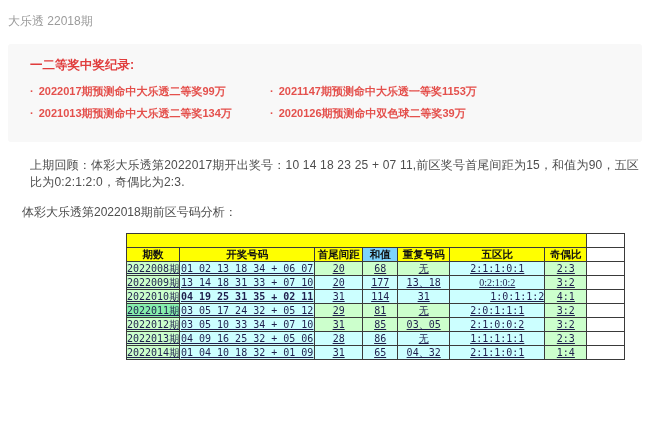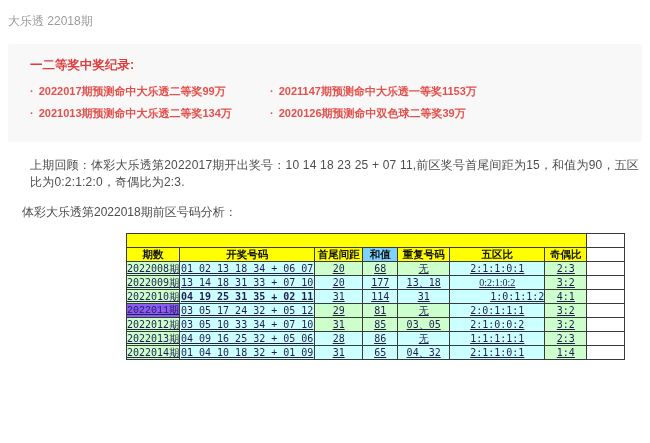--- a/index.html
+++ b/index.html
@@ -107,21 +107,21 @@
           <td style="background: rgb(204, 255, 204);"><span class="cellv" style="color: rgb(31, 31, 77);">2022010期</span></td>
           <td style="background: rgb(204, 255, 255);"><span class="cellv" style="color: rgb(31, 31, 77); font-weight: bold;">04 19 25 31 35 + 02 11</span></td>
           <td style="background: rgb(204, 255, 255);"><span class="cellv" style="color: rgb(31, 31, 77);">31</span></td>
           <td style="background: rgb(204, 255, 255);"><span class="cellv" style="color: rgb(31, 31, 77);">114</span></td>
           <td style="background: rgb(204, 255, 255);"><span class="cellv" style="color: rgb(31, 31, 77);">31</span></td>
           <td style="background: rgb(204, 255, 255);"><span class="cellv" style="color: rgb(31, 31, 77); margin-left: 40px;">1:0:1:1:2</span></td>
           <td style="background: rgb(204, 255, 204);"><span class="cellv" style="color: rgb(31, 31, 77);">4:1</span></td>
           <td style="background: rgb(255, 255, 255);"></td>
         </tr>
         <tr>
-          <td style="background: #8b5cf6; font-family: Liberation Mono, monospace;"><span class="cellv" style="color: rgb(31, 31, 77);">2022011期</span></td>
+          <td style="background: #86efac;"><span class="cellv" style="color: rgb(31, 31, 77);">2022011期</span></td>
           <td style="background: rgb(204, 255, 255);"><span class="cellv" style="color: rgb(31, 31, 77);">03 05 17 24 32 + 05 12</span></td>
           <td style="background: rgb(204, 255, 204);"><span class="cellv" style="color: rgb(31, 31, 77);">29</span></td>
           <td style="background: rgb(204, 255, 204);"><span class="cellv" style="color: rgb(31, 31, 77);">81</span></td>
           <td style="background: rgb(204, 255, 204);"><span class="cellv" style="color: rgb(31, 31, 77);">无</span></td>
           <td style="background: rgb(204, 255, 255);"><span class="cellv" style="color: rgb(31, 31, 77);">2:0:1:1:1</span></td>
           <td style="background: rgb(204, 255, 204);"><span class="cellv" style="color: rgb(31, 31, 77);">3:2</span></td>
           <td style="background: rgb(255, 255, 255);"></td>
         </tr>
         <tr>
           <td style="background: rgb(204, 255, 204);"><span class="cellv" style="color: rgb(31, 31, 77);">2022012期</span></td>

